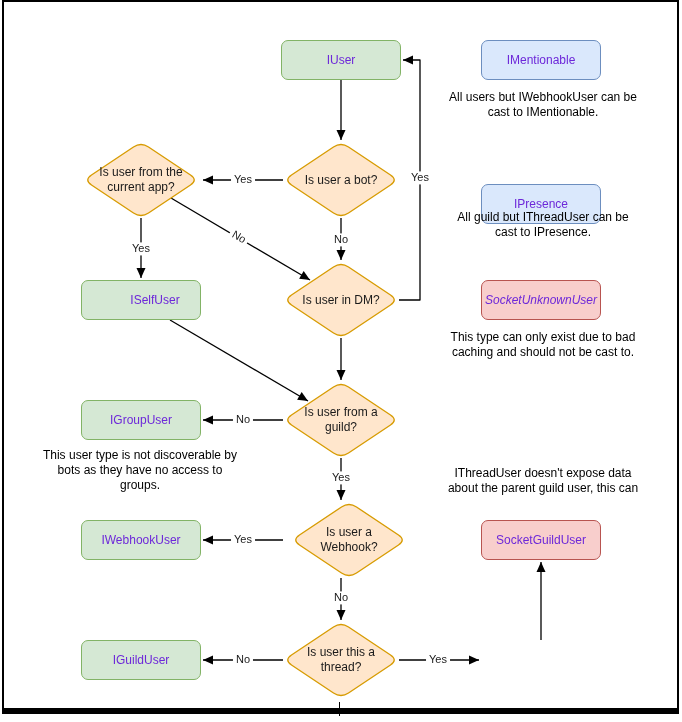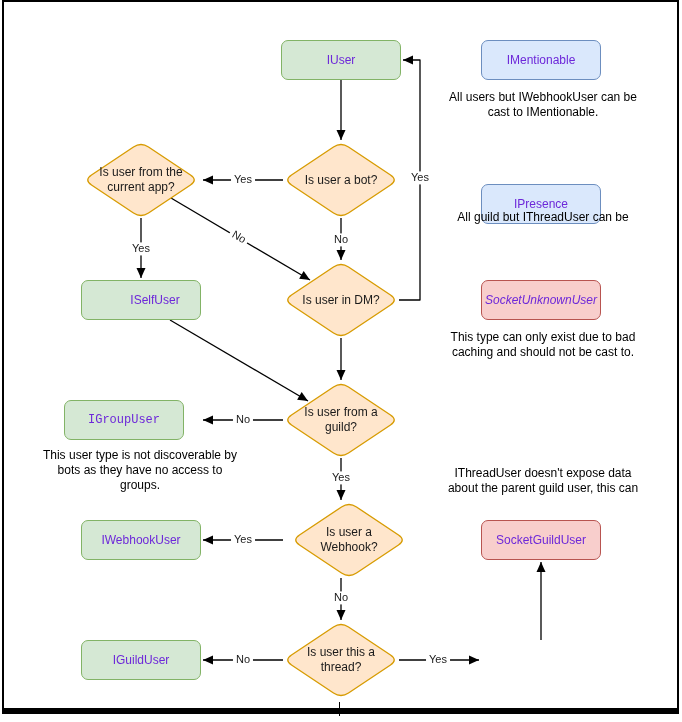--- a/index.html
+++ b/index.html
@@ -89,21 +89,21 @@
     </div>
     <div class="node rect-node" style="left: 481px; top: 160px; width: 120px; height: 40px; background: rgb(218, 232, 252); border-color: rgb(108, 142, 191); margin-top: 24px;">
       <span class="rect-label">IPresence</span>
     </div>
     <div class="node rect-node" style="left: 81px; top: 280px; width: 120px; height: 40px; background: rgb(213, 232, 212); border-color: rgb(130, 179, 102); padding-left: 28px;">
       <span class="rect-label">ISelfUser</span>
     </div>
     <div class="node rect-node" style="left: 481px; top: 280px; width: 120px; height: 40px; background: rgb(248, 206, 204); border-color: rgb(184, 84, 80); font-style: italic;">
       <span class="rect-label">SocketUnknownUser</span>
     </div>
-    <div class="node rect-node" style="left: 64px; top: 400px; width: 120px; height: 40px; background: rgb(213, 232, 212); border-color: rgb(130, 179, 102); font-family: Liberation Mono, monospace;">
+    <div class="node rect-node" style="left: 81px; top: 400px; width: 120px; height: 40px; background: rgb(213, 232, 212); border-color: rgb(130, 179, 102);">
       <span class="rect-label">IGroupUser</span>
     </div>
     <div class="node rect-node" style="left: 81px; top: 520px; width: 120px; height: 40px; background: rgb(213, 232, 212); border-color: rgb(130, 179, 102);">
       <span class="rect-label">IWebhookUser</span>
     </div>
     <div class="node rect-node" style="left: 481px; top: 520px; width: 120px; height: 40px; background: rgb(248, 206, 204); border-color: rgb(184, 84, 80);">
       <span class="rect-label">SocketGuildUser</span>
     </div>
     <div class="node rect-node" style="left: 81px; top: 640px; width: 120px; height: 40px; background: rgb(213, 232, 212); border-color: rgb(130, 179, 102);">
       <span class="rect-label">IGuildUser</span>
@@ -143,20 +143,21 @@
         <path d="M 51.5 7.0 Q 59 2 66.5 7.0 L 108.5 35.0 Q 116 40 108.5 45.0 L 66.5 73.0 Q 59 78 51.5 73.0 L 9.5 45.0 Q 2 40 9.5 35.0 Z" fill="#ffe6cc" stroke="#d79b00" stroke-width="1.3"></path>
       </svg>
       <div class="diamond-label">Is user this a thread?</div>
     </div>
     <div class="annotation" style="left: 543px; top: 90px;">
       <div class="annotation-line">All users but IWebhookUser can be</div>
       <div class="annotation-line">cast to IMentionable.</div>
     </div>
     <div class="annotation" style="left: 543px; top: 210px;">
       <div class="annotation-line">All guild but IThreadUser can be</div>
+      <div class="annotation-line">cast to IPresence.</div>
     </div>
     <div class="annotation" style="left: 543px; top: 330px;">
       <div class="annotation-line">This type can only exist due to bad</div>
       <div class="annotation-line">caching and should not be cast to.</div>
     </div>
     <div class="annotation" style="left: 543px; top: 466px;">
       <div class="annotation-line">IThreadUser doesn't expose data</div>
       <div class="annotation-line">about the parent guild user, this can</div>
     </div>
     <div class="annotation" style="left: 140px; top: 448px;">

